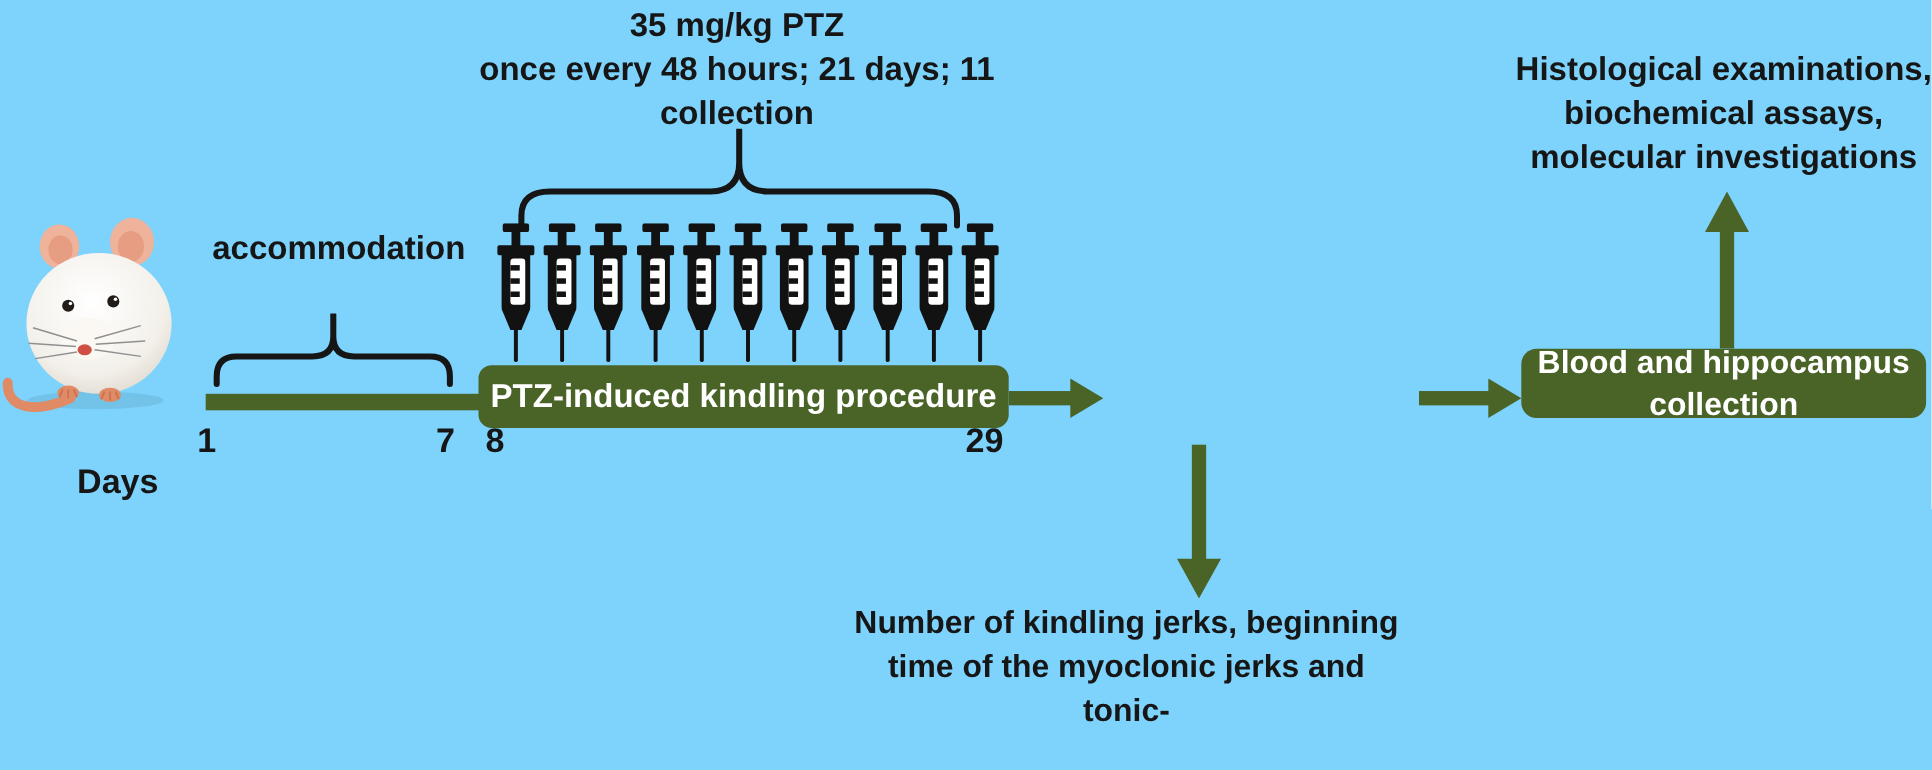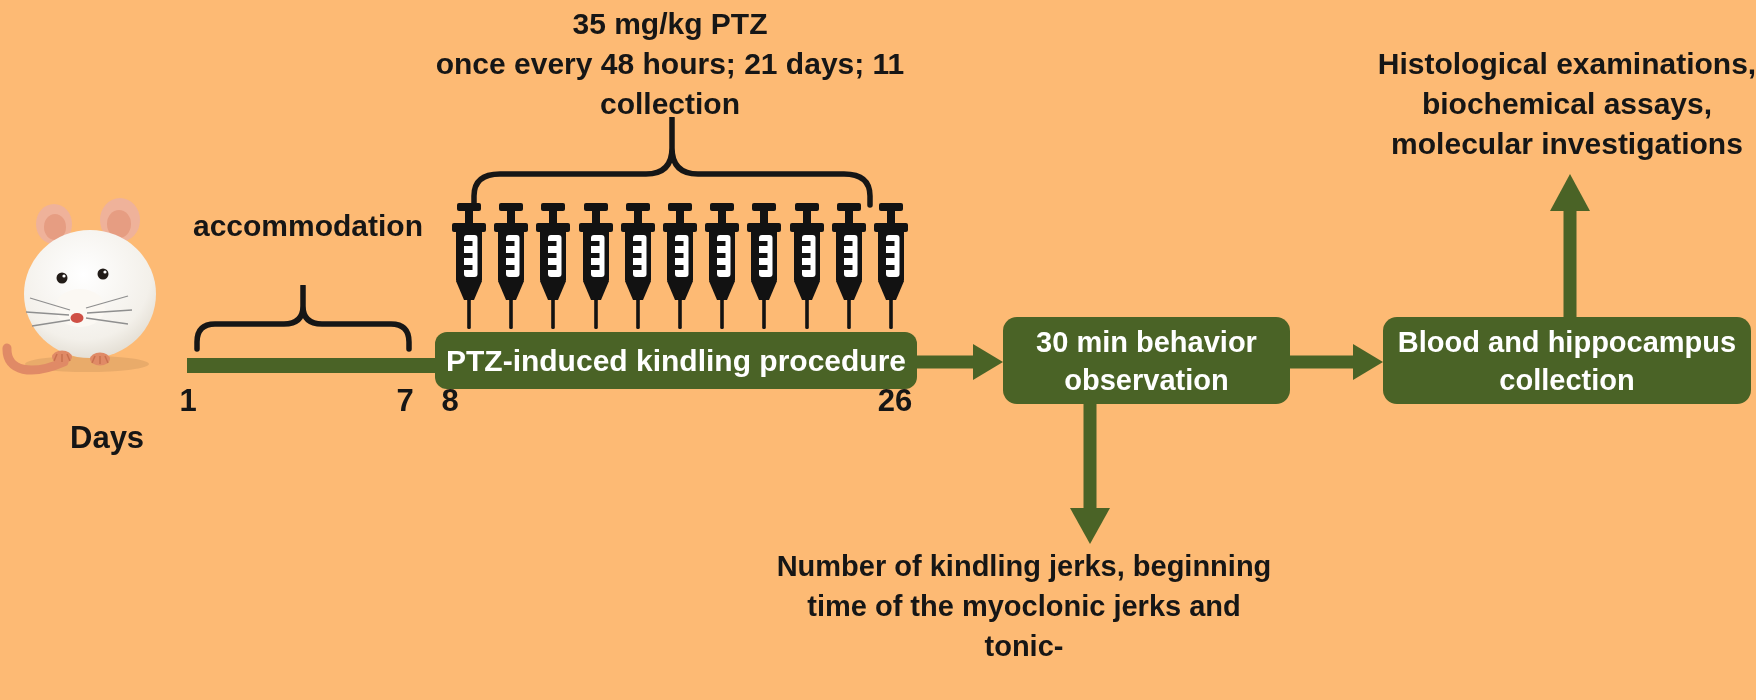--- a/index.html
+++ b/index.html
@@ -1,38 +1,38 @@
 <!DOCTYPE html>
 <html style="--accent: #4a6326; --ink: #161616;"><head>
 <meta charset="utf-8">
 <style>
   html,body{margin:0;padding:0;background:#ffffff;}
   #figure{
     position:relative;
     width:1756px;height:700px;
-    background:#fdba74;
+    background:#7dd3fc;
     font-family:"Liberation Sans","DejaVu Sans",sans-serif;
     font-weight:bold;
     color:var(--ink,#161616);
     overflow:hidden;
   }
   .abs{position:absolute;}
   .ctr{text-align:center;}
   .annotation{font-size:30px;line-height:40px;}
   .green-box{
     position:absolute;
     background:var(--accent,#4a6326);
     color:#ffffff;
     display:flex;flex-direction:column;align-items:center;justify-content:center;
     text-align:center;
   }
   .box-line{white-space:nowrap;}
   #kindling-box{left:435px;top:332px;width:482px;height:57px;border-radius:12px;font-size:30px;}
   #obs-box{left:1003px;top:317px;width:287px;height:87px;border-radius:14px;font-size:29px;line-height:38px;}
-  #blood-box{left:1383px;top:317px;width:368px;height:87px;border-radius:14px;font-size:29px;line-height:38px;}
+  #blood-box{left:1383px;top:317px;width:368px;height:63px;border-radius:14px;font-size:29px;line-height:38px;}
   #timeline-bar{left:187px;top:358px;width:250px;height:15px;background:var(--accent,#4a6326);}
   #top-annotation{left:375px;top:4px;width:590px;}
   #accom-text{left:163px;top:206px;width:290px;}
   #histology-text{left:1376px;top:44px;width:382px;}
   #behavior-text{left:764px;top:546px;width:520px;font-size:29px;line-height:40px;}
   #days-label{left:70px;top:383px;font-size:31px;margin-top:37px;}
   .tick{position:absolute;top:383px;font-size:31px;transform:translateX(-50%);}
   #injections-row{left:452px;top:203px;width:456px;height:126px;display:flex;justify-content:space-between;}
   svg{display:block;}
 </style>
@@ -315,37 +315,33 @@
     <svg viewBox="0 0 226 68" width="226" height="68" aria-hidden="true">
       <path d="M113 1 V21 M113 21 Q113 39 94 39 H25 Q7 39 7 57 V64 M113 21 Q113 39 132 39 H201 Q219 39 219 57 V64" fill="none" stroke="#161616" stroke-width="5.5" stroke-linecap="round"></path>
     </svg>
   </div>
 
   <div class="abs" id="timeline-bar"></div>
   <div class="abs" id="days-label">Days</div>
   <span class="tick" style="left:188px;">1</span>
   <span class="tick" style="left:405px;">7</span>
   <span class="tick" style="left:450px;">8</span>
-  <span class="tick" style="left:895px;">26</span>
+  <span class="tick" style="left:895px;">29</span>
 
   <div class="green-box" id="kindling-box">
     <div class="box-line">PTZ-induced kindling procedure</div>
   </div>
 
   <div class="abs" style="left:917px;top:344px;">
     <svg viewBox="0 0 86 36" width="86" height="36" aria-hidden="true">
       <rect x="0" y="11.5" width="58" height="13" fill="#4a6326" class="arr"></rect>
       <polygon points="56,0 86,18 56,36" fill="#4a6326" class="arr"></polygon>
     </svg>
   </div>
 
-  <div class="green-box" id="obs-box">
-    <div class="box-line">30 min behavior</div>
-    <div class="box-line">observation</div>
-  </div>
 
   <div class="abs" style="left:1290px;top:344px;">
     <svg viewBox="0 0 93 36" width="93" height="36" aria-hidden="true">
       <rect x="0" y="11.5" width="65" height="13" fill="#4a6326" class="arr"></rect>
       <polygon points="63,0 93,18 63,36" fill="#4a6326" class="arr"></polygon>
     </svg>
   </div>
 
   <div class="green-box" id="blood-box">
     <div class="box-line">Blood and hippocampus</div>

